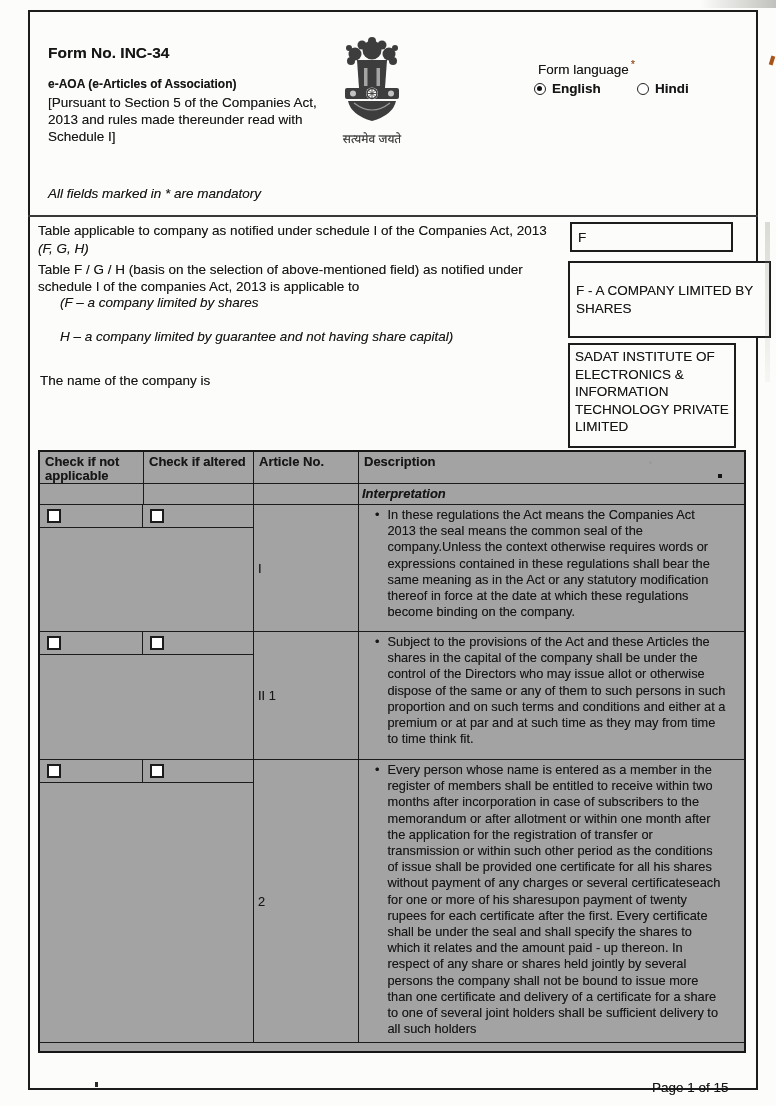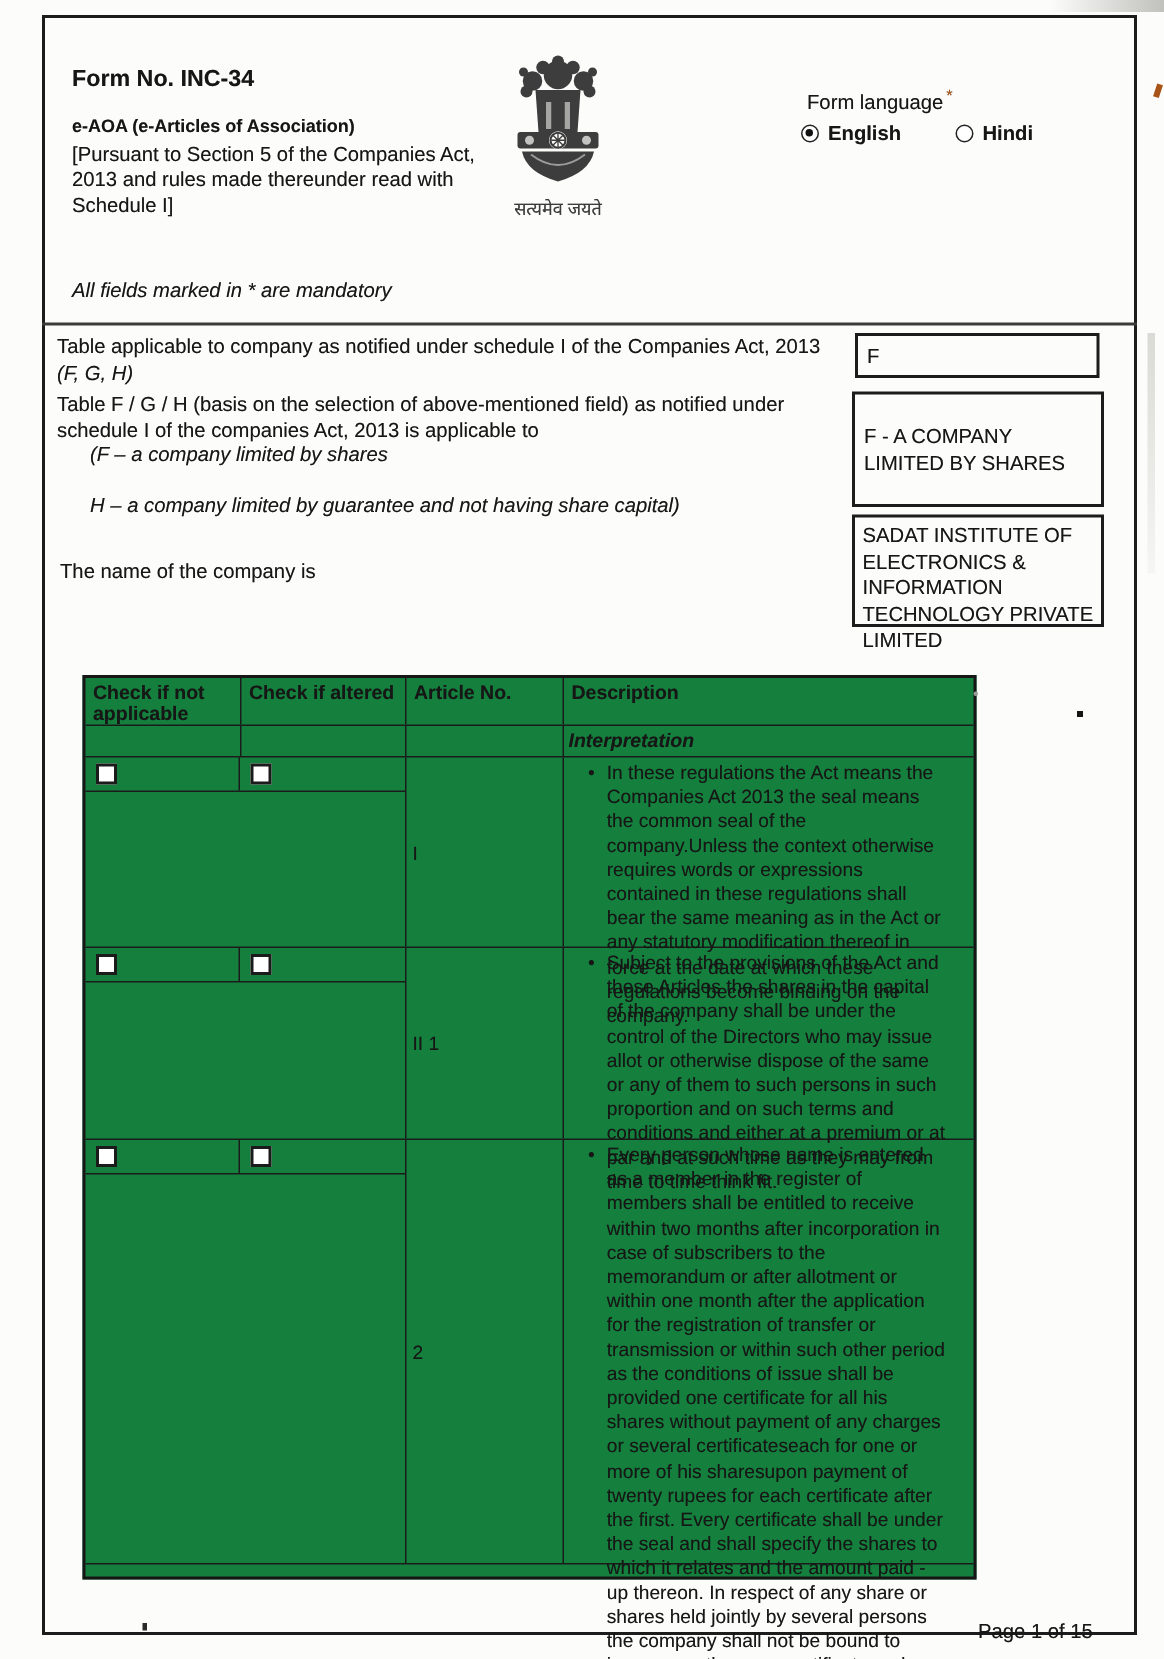--- a/index.html
+++ b/index.html
@@ -34,25 +34,25 @@
   .lbl{font-size:13.5px;line-height:17px;}
   .it{font-style:italic;}
   .f1-label{left:38px;top:222px;width:537px;}
   .f1-note{left:38px;top:240px;}
   .f2-label{left:38px;top:261px;width:542px;}
   .f2-note{left:60px;width:480px;}
   .f3-label{left:40px;top:372px;}
 
   .valbox{border:2px solid #1c1c1c;box-sizing:border-box;font-size:13.5px;line-height:17.5px;background:#fcfcfa;}
   .box-f{left:570px;top:222px;width:163px;height:30px;padding:5px 6px;}
-  .box-fval{left:568px;top:261px;width:168px;height:77px;padding:6px;display:flex;align-items:center;}
-  .box-name{left:568px;top:343px;width:168px;height:75px;padding:3px 5px;}
+  .box-fval{left:568px;top:261px;width:203px;height:77px;padding:6px;display:flex;align-items:center;}
+  .box-name{left:568px;top:343px;width:168px;height:105px;padding:3px 5px;}
 
   
-  .atable{left:55px;top:450px;width:596px;border:2px solid #161616;box-sizing:border-box;background:#15803d;}
+  .atable{left:38px;top:450px;width:708px;border:2px solid #161616;box-sizing:border-box;background:#a3a3a3;}
   .trow{display:flex;box-sizing:border-box;border-bottom:1.5px solid #1b1b1b;}
   .trow:last-child{border-bottom:none;}
   .cell{box-sizing:border-box;}
   .bl{border-left:1.5px solid #1b1b1b;}
   .w1{width:103px;}.w2{width:110px;}.w3{width:105px;}.w4{flex:1;}
   .head-row{height:32px;font-size:13px;font-weight:bold;}
   .head-row .cell{padding:3px 4px 0 5px;line-height:14px;}
   .sec-row{font-size:13px;justify-content:center;}
   .sec-title{font-weight:bold;font-style:italic;padding:2px 0 0 3px;}
   .art-row{font-size:12.8px;}

